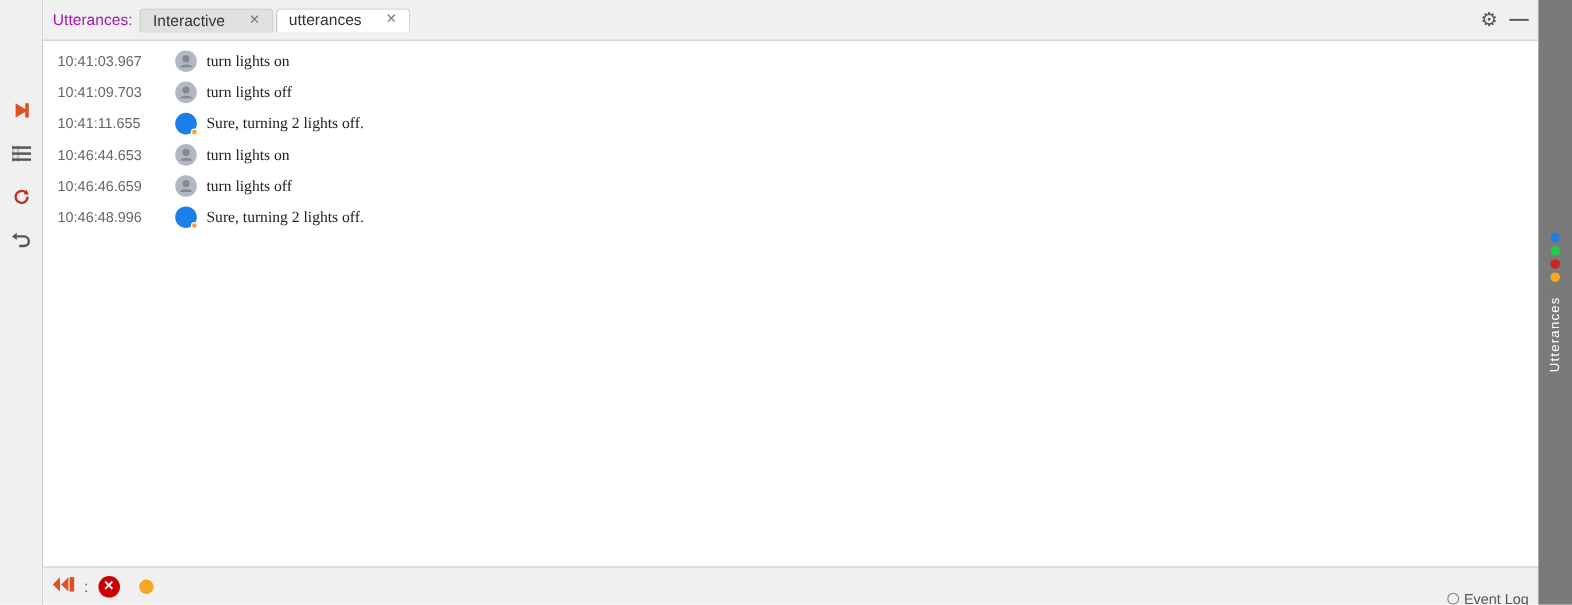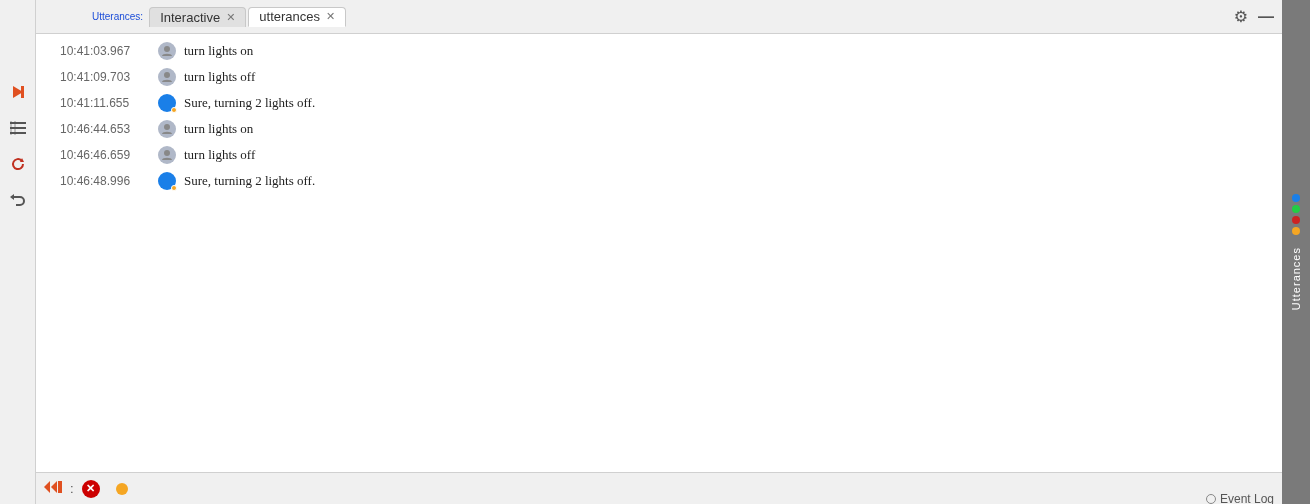--- a/index.html
+++ b/index.html
@@ -46,40 +46,39 @@
     
     .tab-bar {
       display: flex;
       align-items: center;
       background: #f0f0f0;
       border-bottom: 1px solid #d0d0d0;
       height: 34px;
       padding-left: 8px;
     }
     .tab-label-prefix {
-      font-size: 10px;
-      color: #1d4ed8;
+      font-size: 13px;
+      color: #a21caf;
       margin-right: 6px;
       font-weight: 500;
-      margin-left: 48px;
     }
     .tab {
       display: flex;
       align-items: center;
       padding: 0 10px;
       height: 20px;
       background: #e0e0e0;
       border: 1px solid #c8c8c8;
       border-bottom: none;
       border-radius: 4px 4px 0 0;
       cursor: pointer;
       font-size: 13px;
       color: #333;
       margin-right: 2px;
-      gap: 6px;
+      gap: 20px;
       text-align: right;
     }
     .tab.active {
       background: #ffffff;
       border-bottom: 1px solid #ffffff;
       z-index: 1;
     }
     .tab-close {
       font-size: 11px;
       color: #777;
@@ -98,21 +97,21 @@
       color: #555;
       margin-right: 8px;
       cursor: pointer;
       font-weight: bold;
     }
 
     
     .utterances-list {
       flex: 1;
       overflow-y: auto;
-      padding: 4px 12px;
+      padding: 4px 0;
       border-radius: 18px;
     }
     .utterance-row {
       display: flex;
       align-items: center;
       padding: 3px 8px 3px 12px;
       min-height: 26px;
       gap: 8px;
     }
     .utterance-row.error-row {

